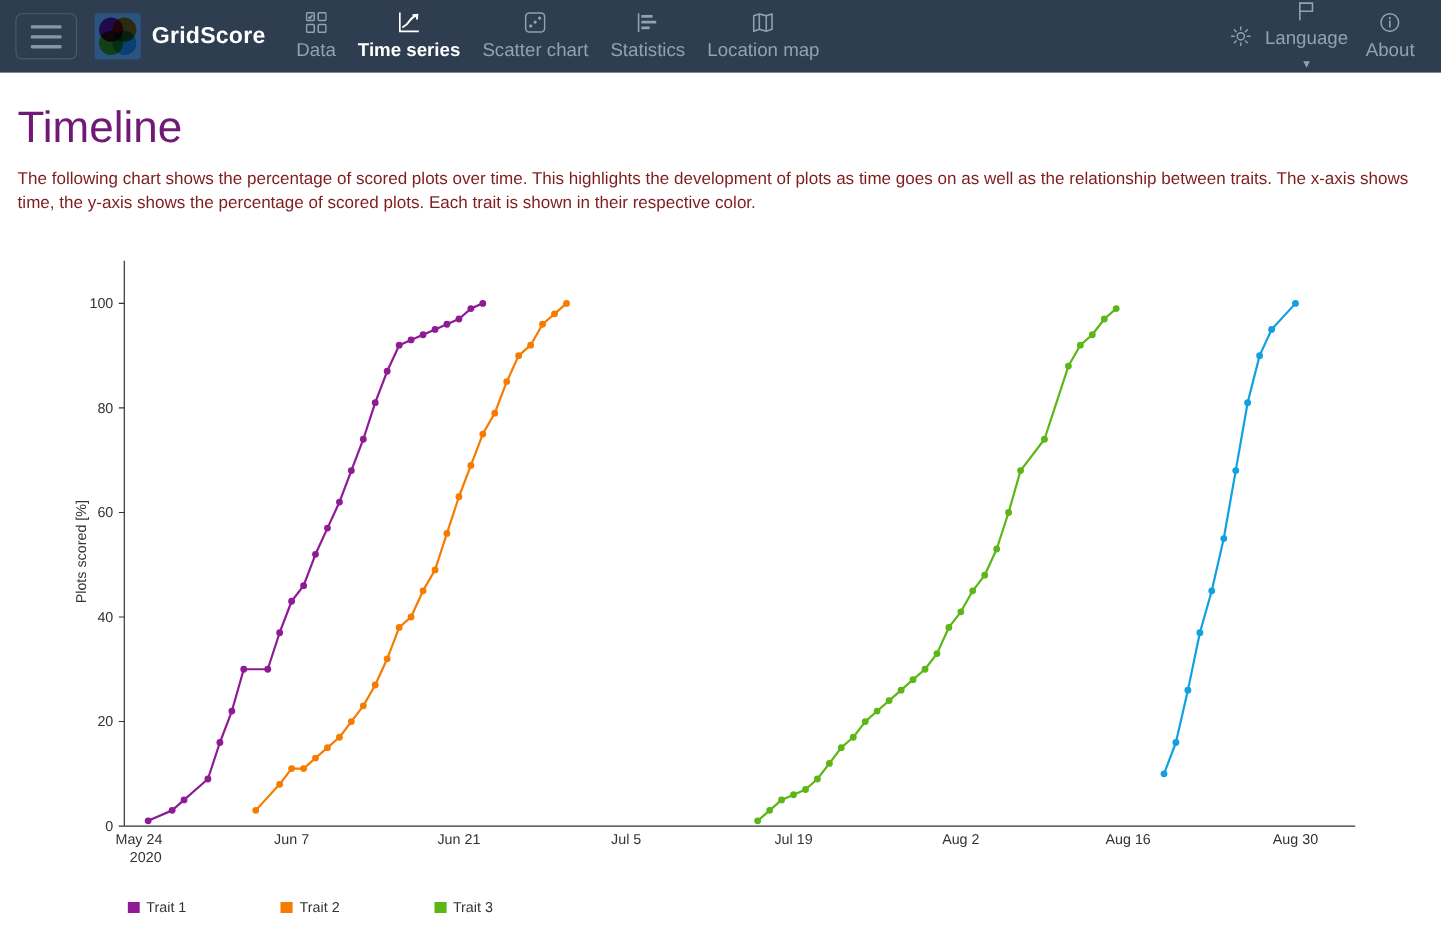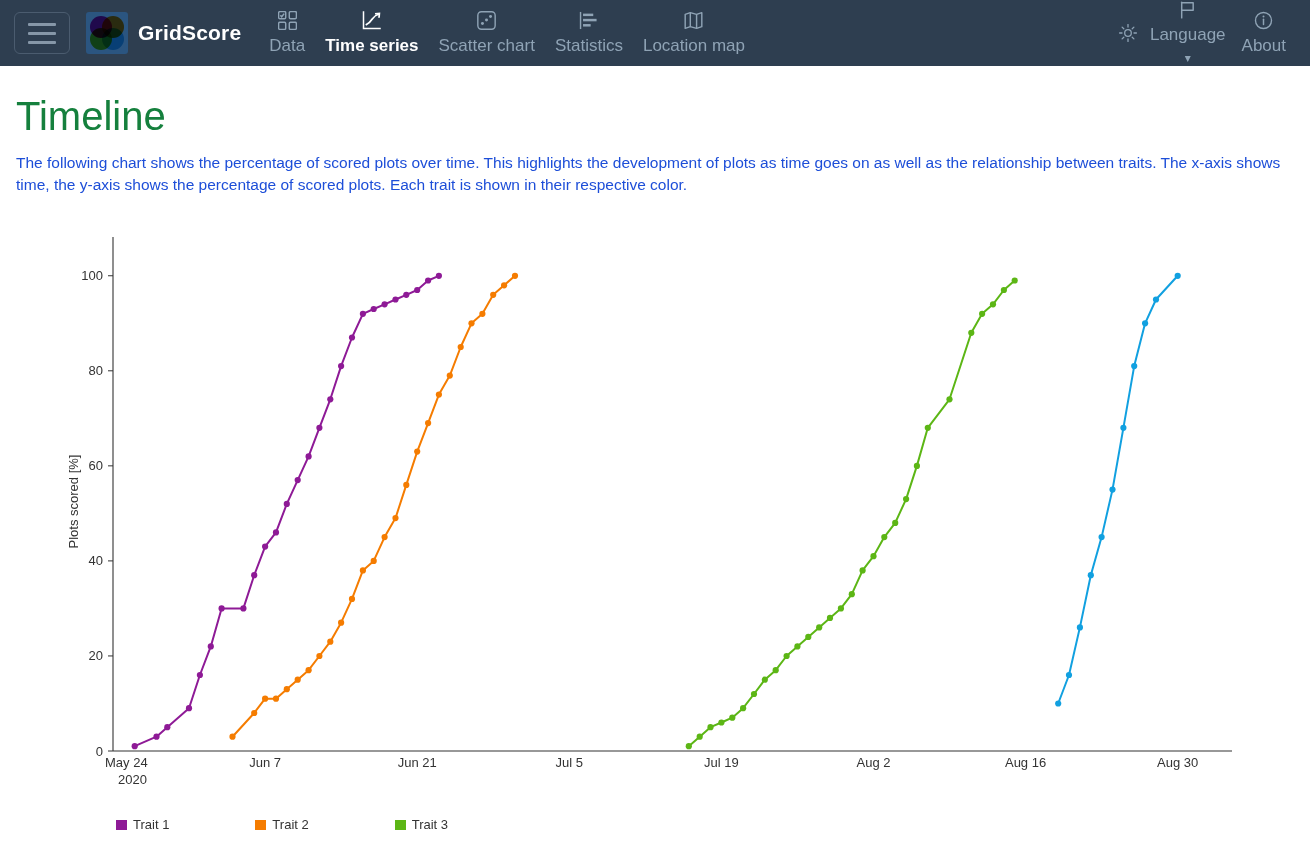--- a/index.html
+++ b/index.html
@@ -83,25 +83,25 @@
   #nav-right {
     display: flex; align-items: center; 
     flex: 0 0 auto;
     margin-right: 4px;
   }
   #nav-right .nav-item { font-size: 17px; }
 
   
   #content { padding: 20px 16px 0 16px; }
   #page-title {
-    font-size: 40px; font-weight: 300; color: #15803d;
+    font-size: 40px; font-weight: 300; color: #701a75;
     margin: 8px 0 14px 0; line-height: 1.1;
   }
   #page-description {
-    font-size: 15.5px; color: #1d4ed8; line-height: 1.42;
+    font-size: 15.5px; color: #7f1d1d; line-height: 1.42;
     max-width: 1272px; margin: 0;
   }
 
   
   #chart-wrapper { position: relative; margin-top: 38px; }
   #chart-svg { display: block; }
   #legend-sliver {
     position: absolute; left: 100px; top: 586px;
     width: 520px; height: 10px; overflow: hidden;
   }

